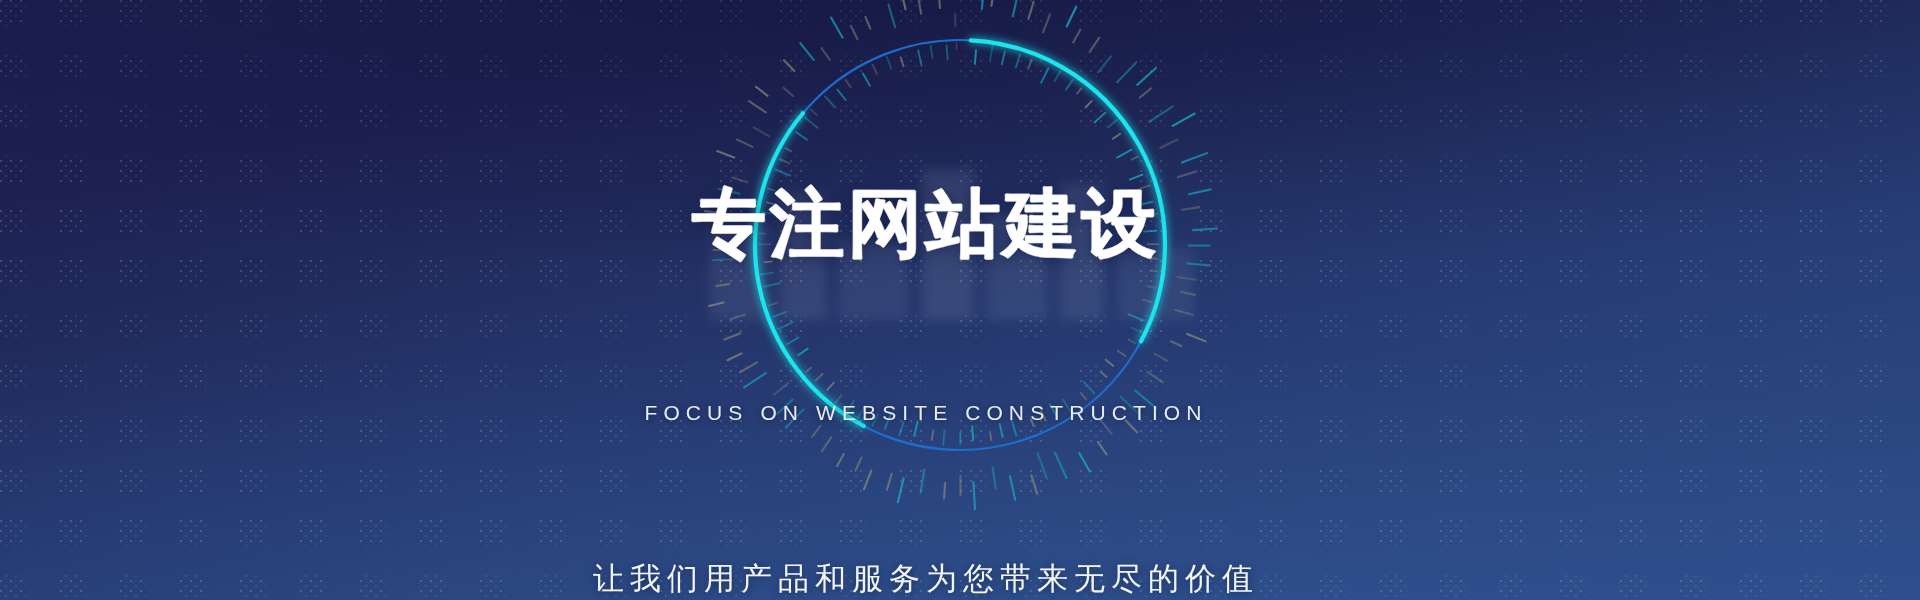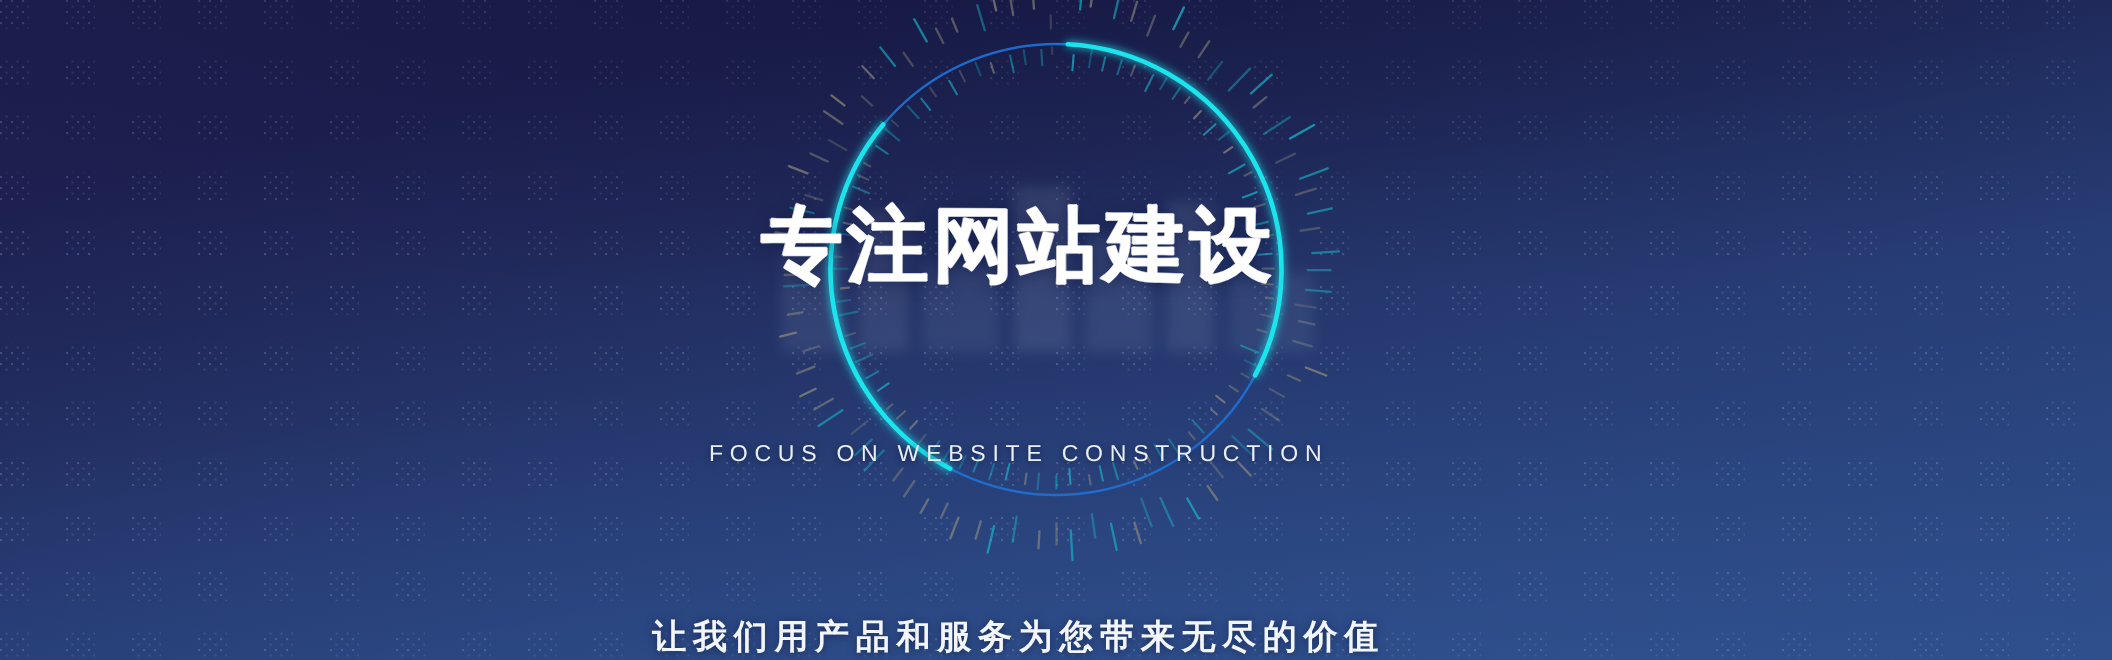--- a/index.html
+++ b/index.html
@@ -123,21 +123,21 @@
     font-weight: 400;
     color: #e8edf6;
     letter-spacing: 6.1px;
     white-space: nowrap;
     text-shadow: 0 1px 6px rgba(8,16,48,0.6);
   }
   .tagline {
     margin-top: 22px;
     font-family: "DejaVu Sans", "Liberation Sans", sans-serif;
     font-size: 31px;
-    font-weight: 700;
+    font-weight: 400;
     color: #f2f5fa;
     letter-spacing: 6px;
     white-space: nowrap;
     text-shadow: 0 1px 8px rgba(8,16,48,0.55);
   }
 </style>
 </head>
 <body>
 
 <div id="banner">

